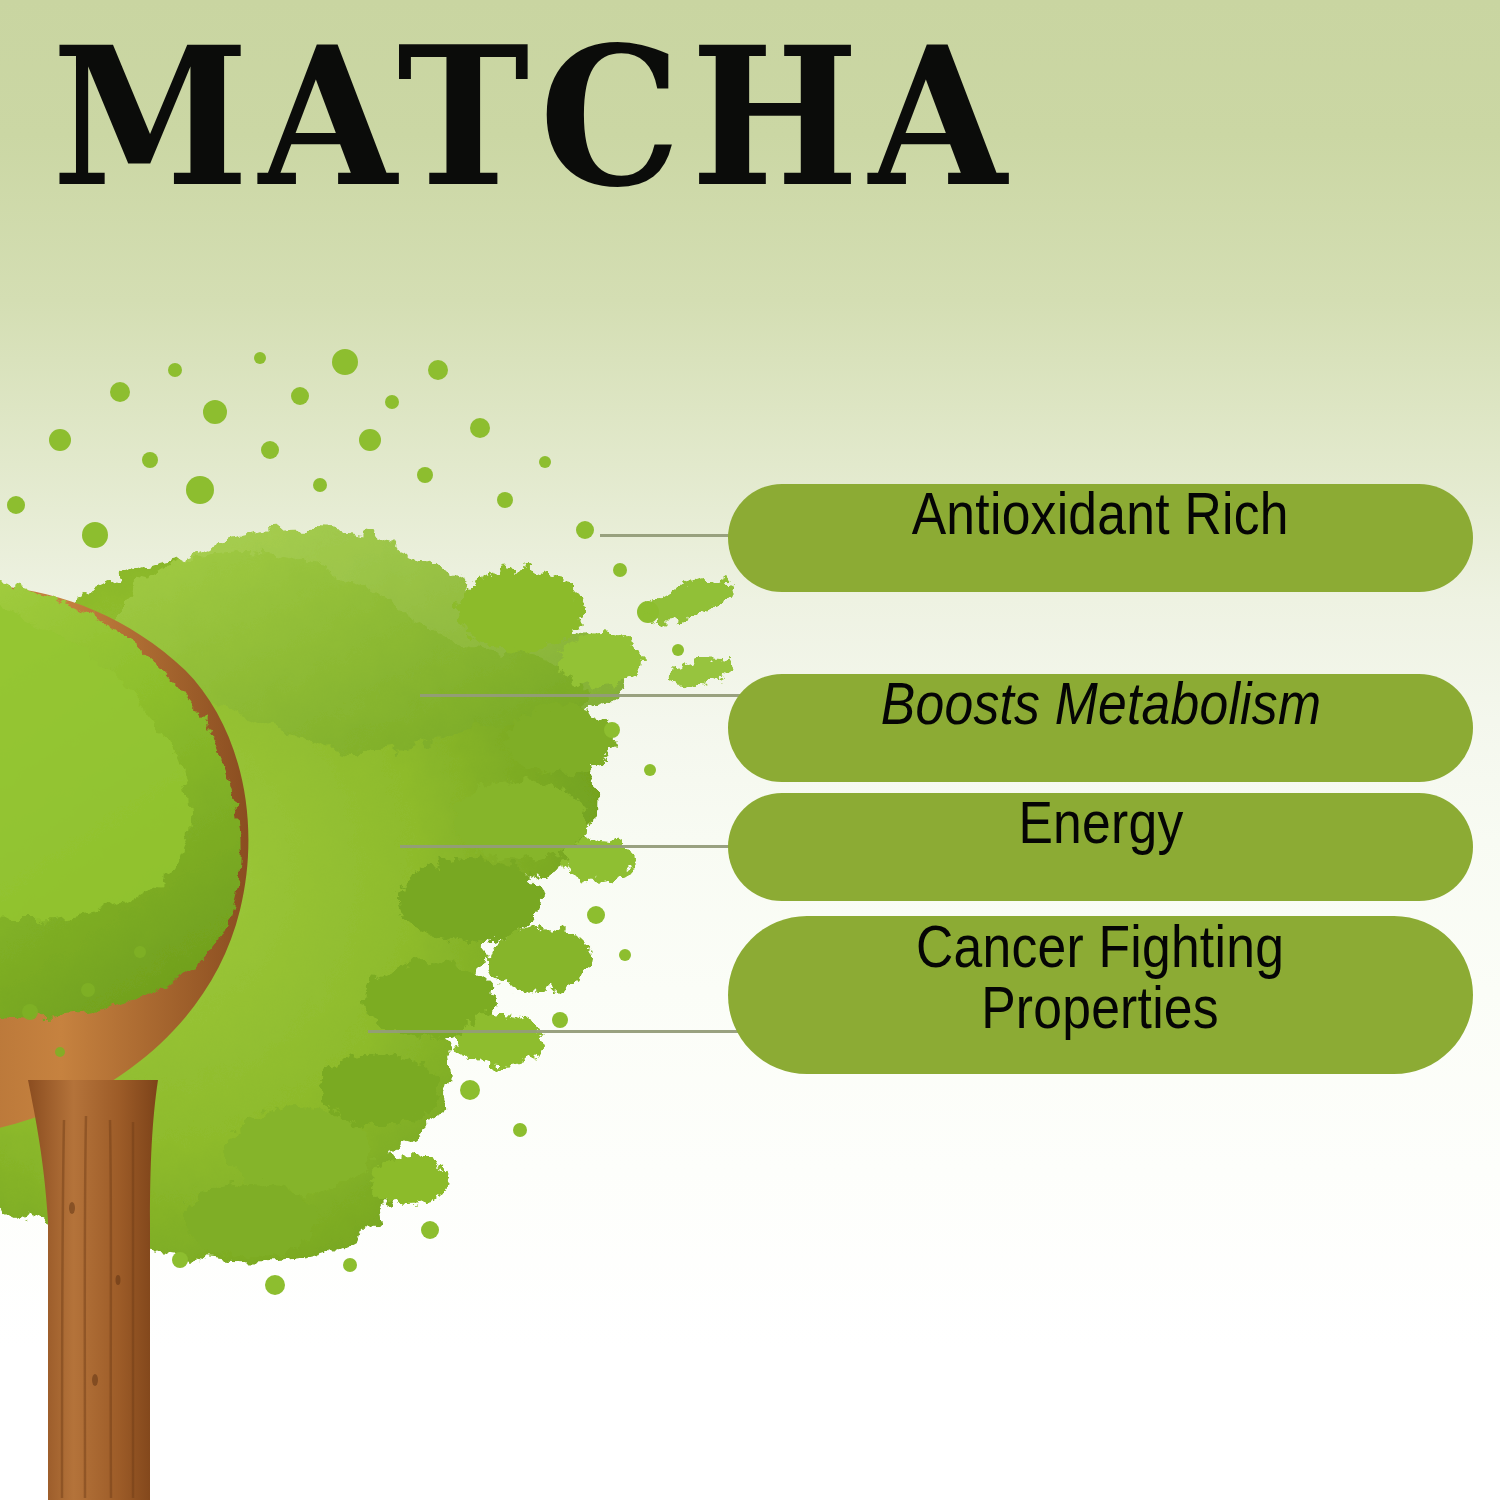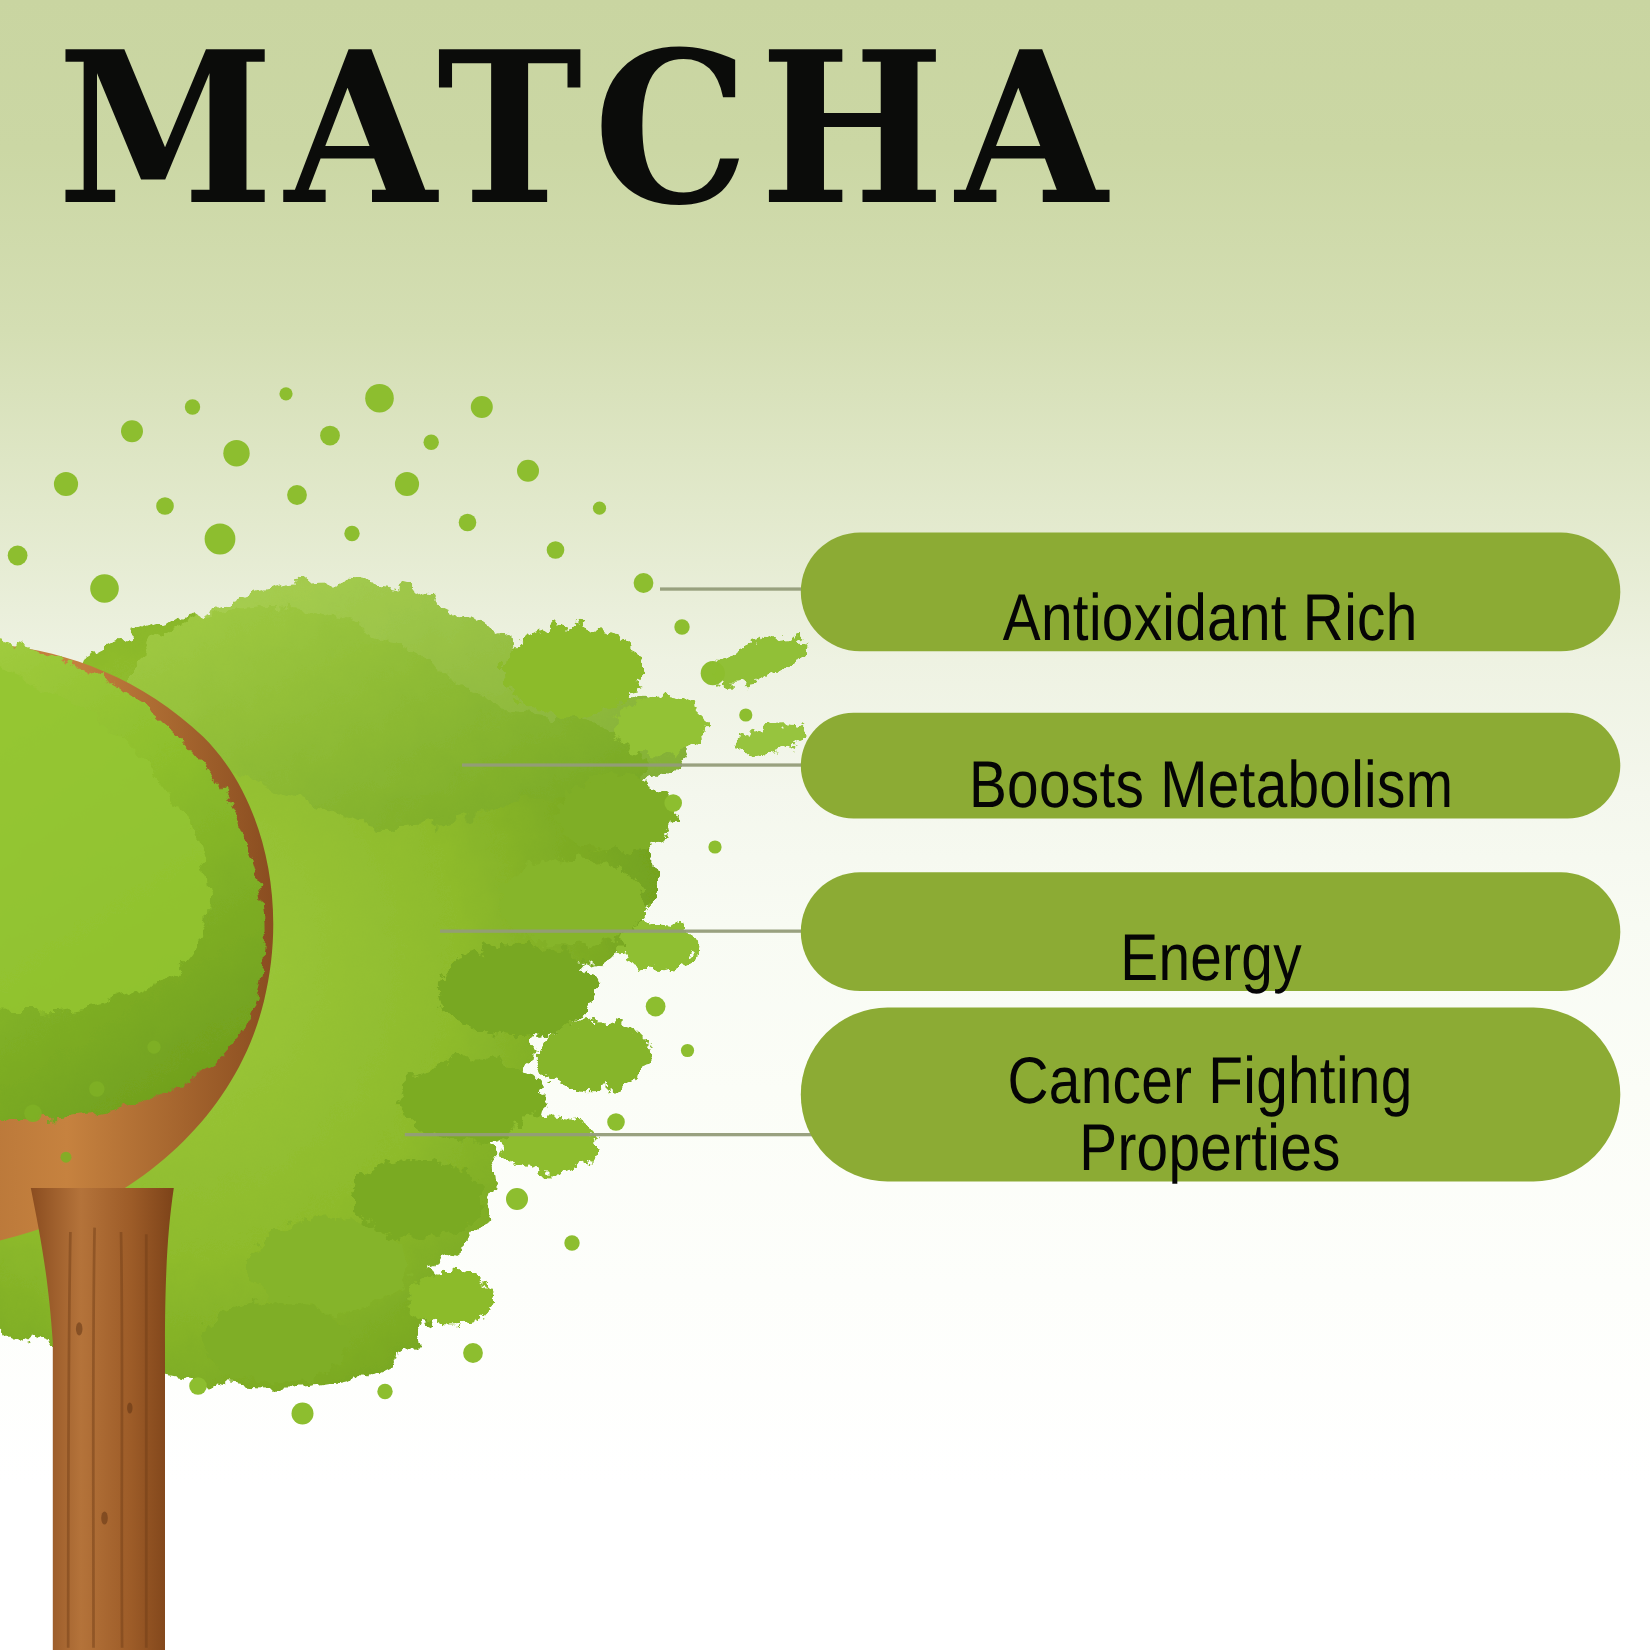--- a/index.html
+++ b/index.html
@@ -77,40 +77,40 @@
     opacity: 0.95;
   }
   
   .pill {
     position: absolute;
     left: 728px;
     width: 745px;
     background: #8cab34;
     border-radius: 999px;
     display: flex;
-    align-items: flex-end;
+    align-items: flex-start;
     justify-content: center;
     text-align: center;
     color: #000000;
     box-sizing: border-box;
     padding: 0 24px;
   }
   .pill-text {
     font-family: "Liberation Sans", sans-serif;
     font-weight: 400;
     font-size: 60px;
     line-height: 1.0;
     color: #050505;
     transform: scaleX(0.86);
     transform-origin: center center;
     white-space: pre-line;
     letter-spacing: 0.005em;
   }
   .pill-1 { top: 484px; height: 108px; }
-  .pill-2 { top: 648px; height: 96px; }
+  .pill-2 { top: 674px; height: 108px; font-style: italic; }
   .pill-3 { top: 793px; height: 108px; }
   .pill-4 { top: 916px; height: 158px; }
   .pill-4 .pill-text { line-height: 1.02; }
 </style>
 </head>
 <body>
 
 <div id="poster">
 
   <div class="bg-gradient"></div>

